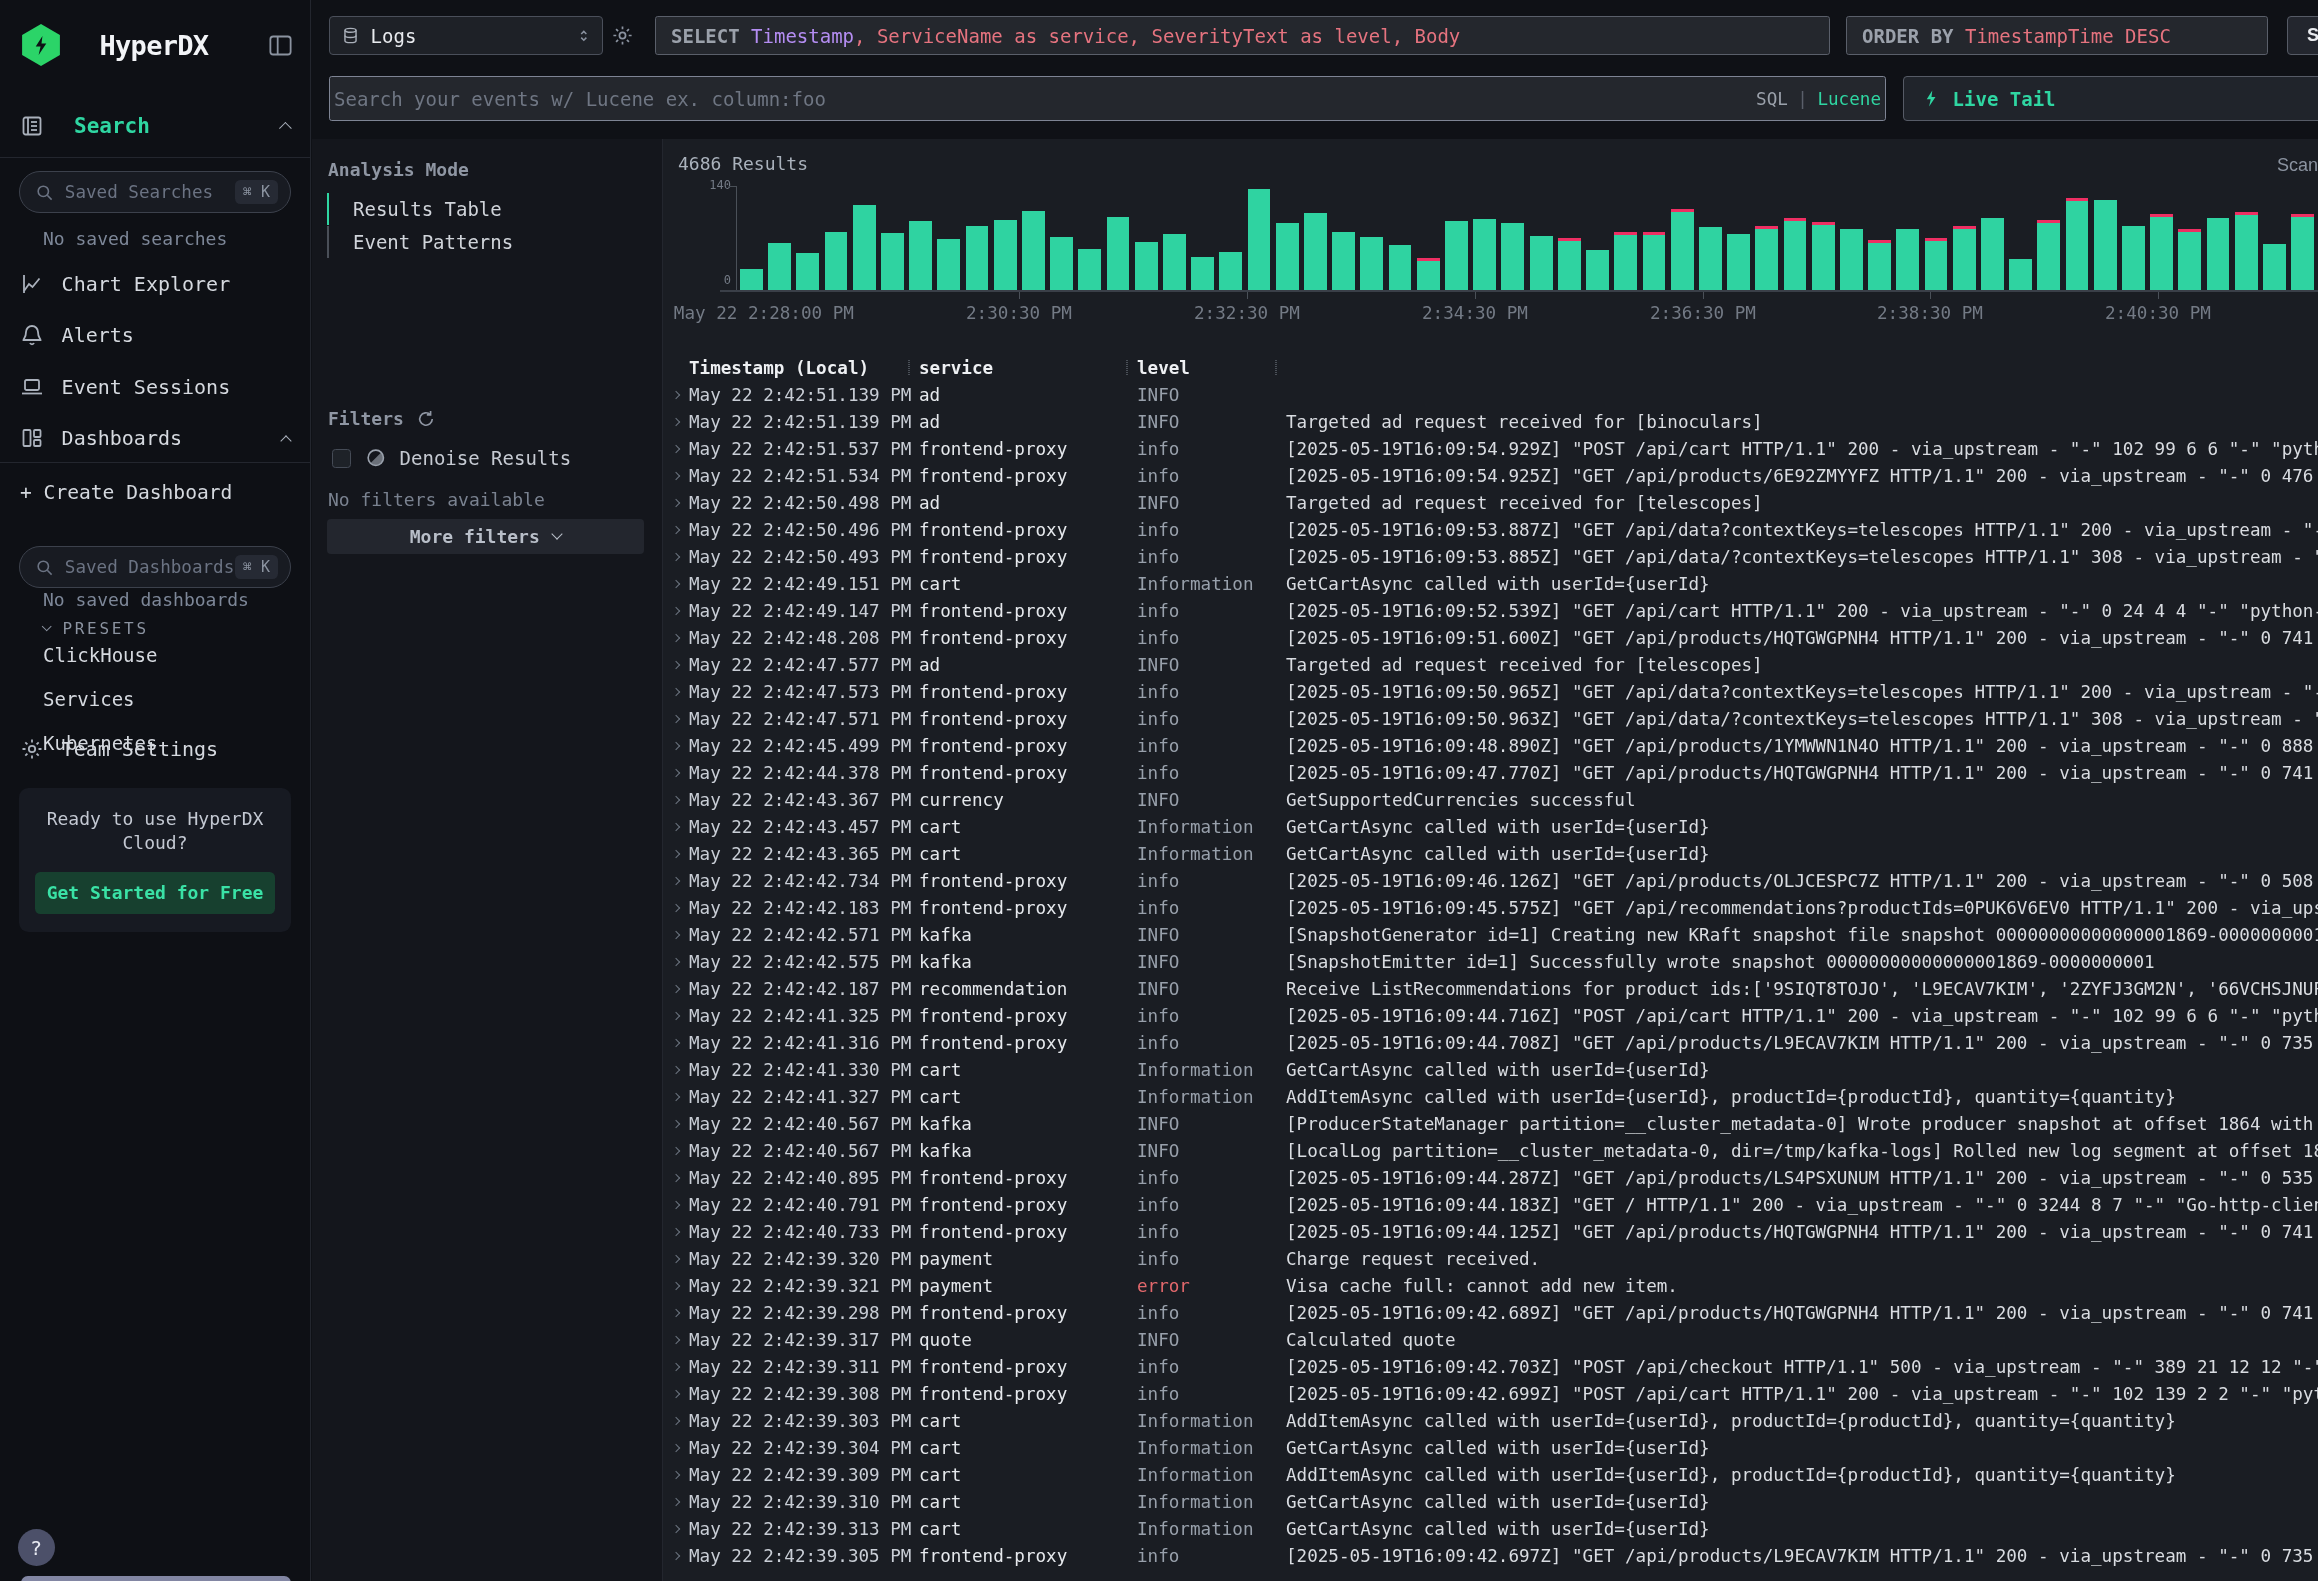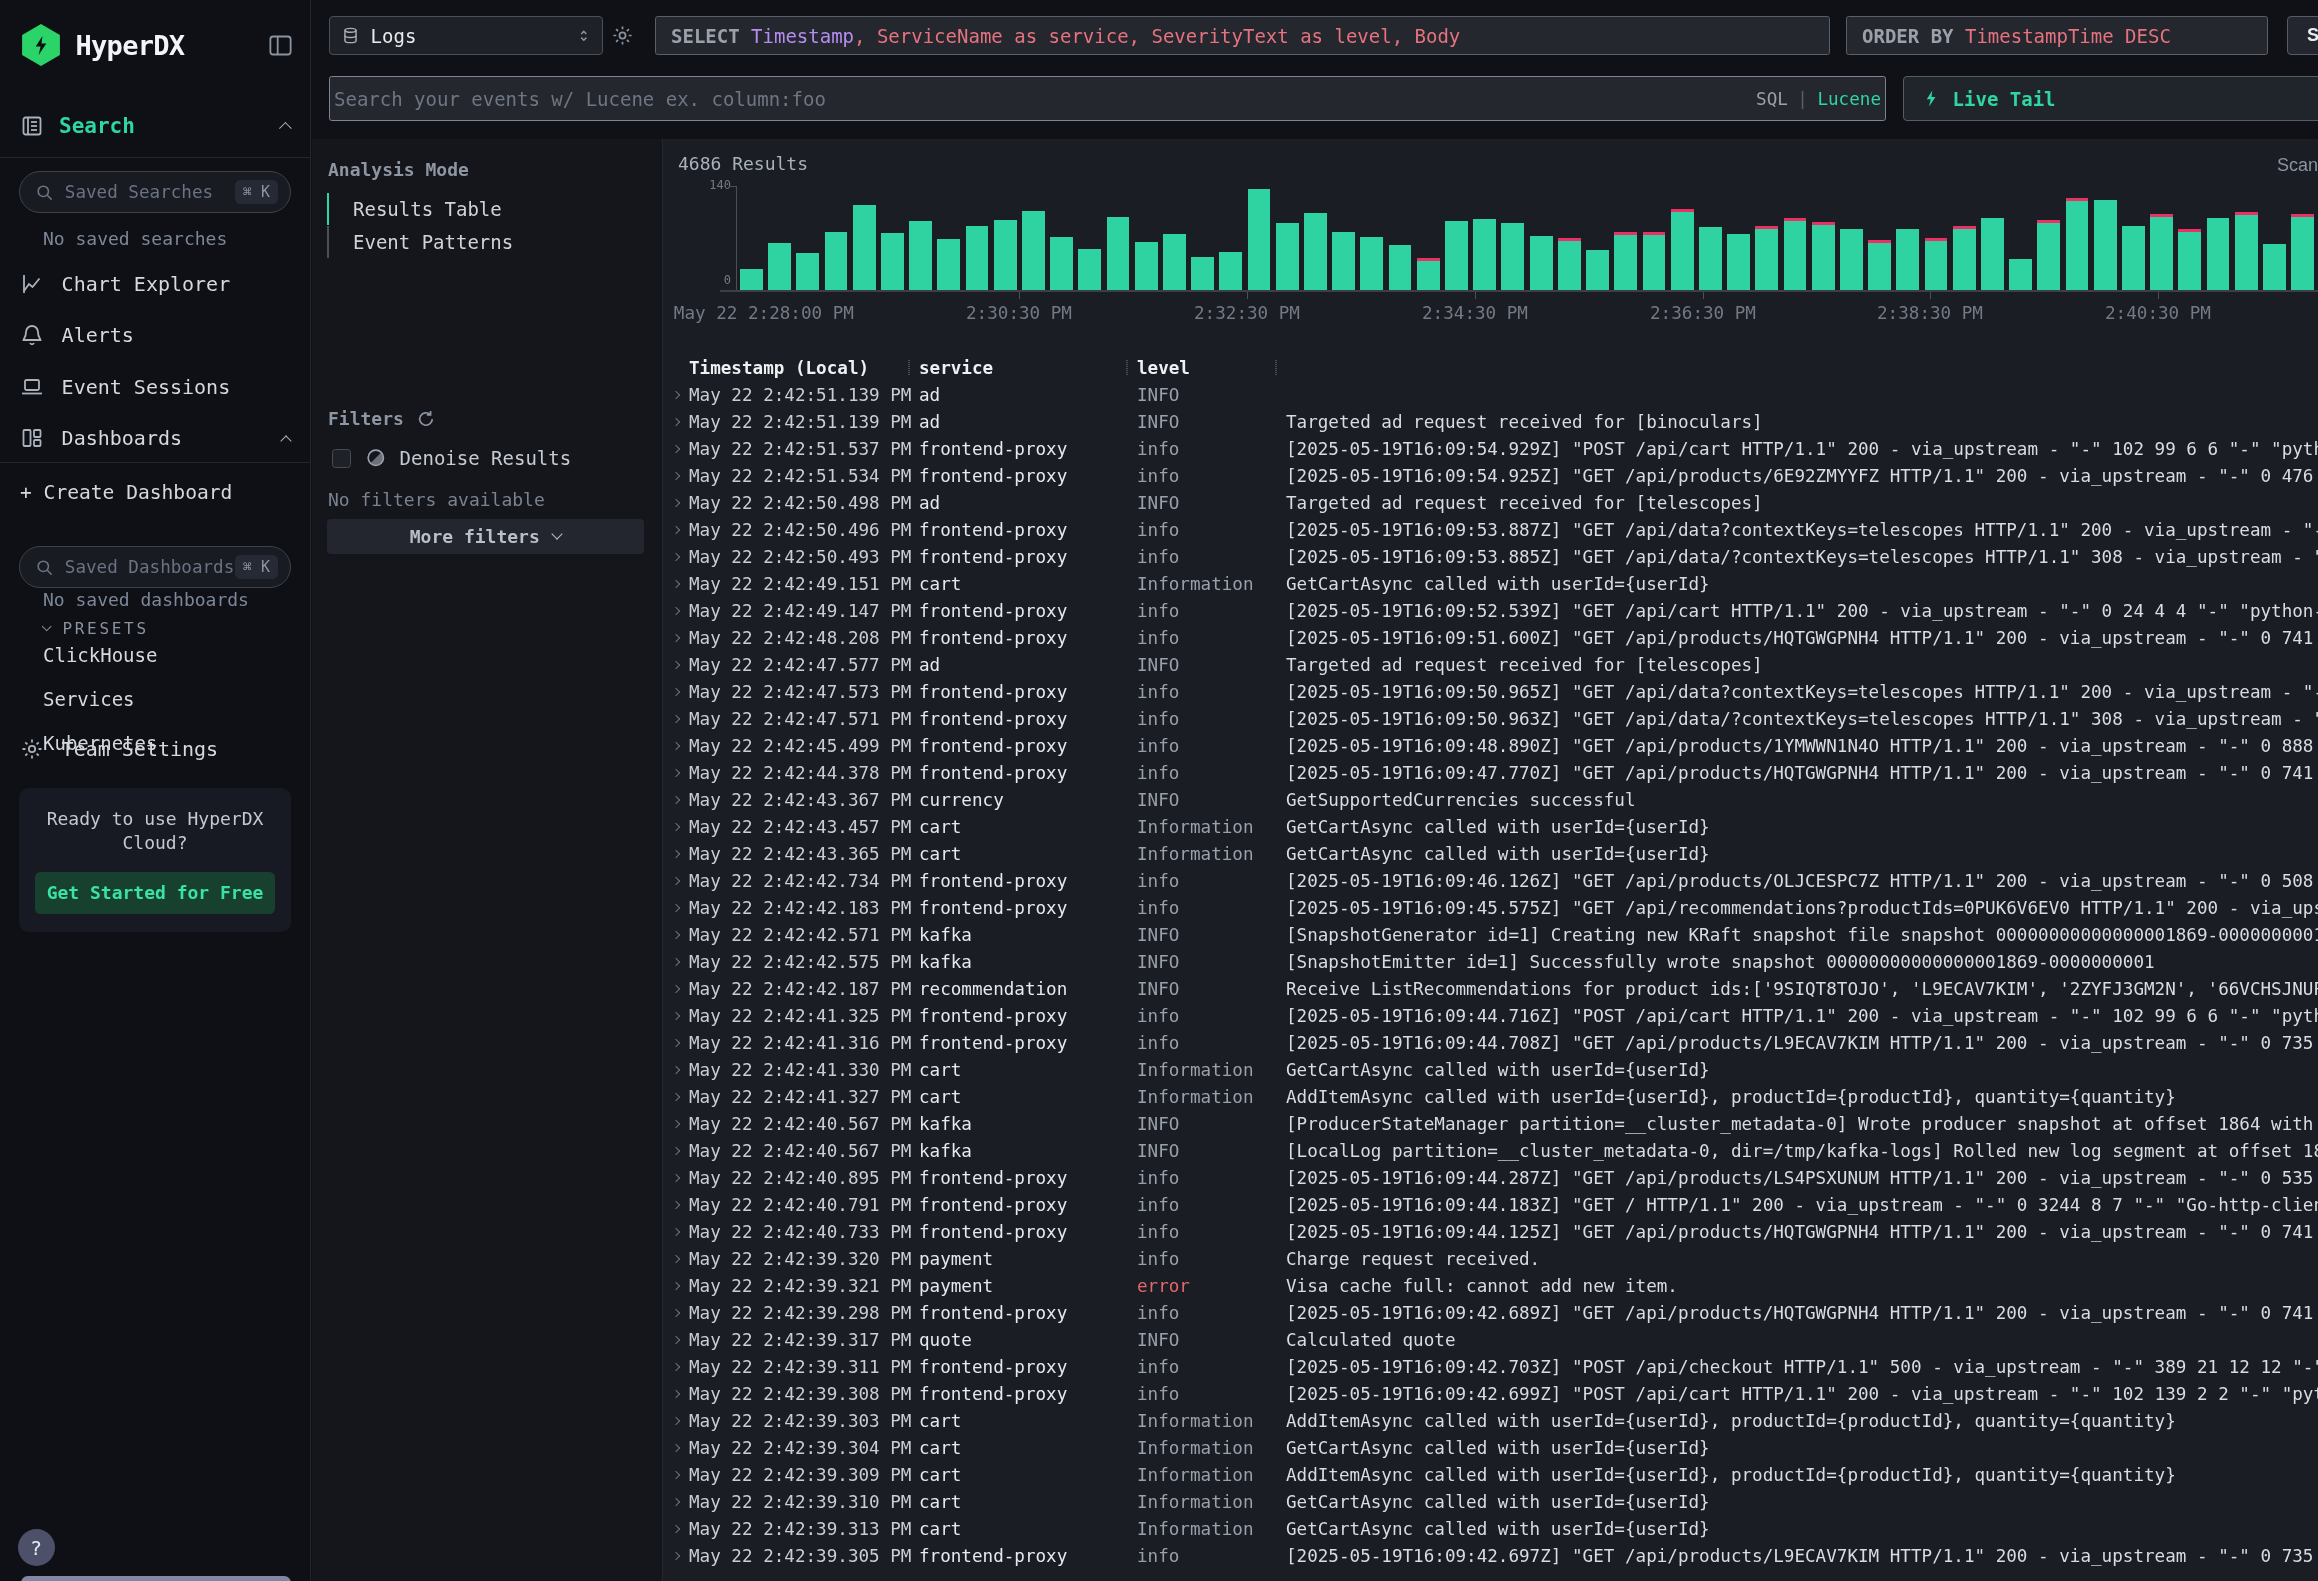--- a/index.html
+++ b/index.html
@@ -6,23 +6,23 @@
   html,body { width:2319px; height:1582px; overflow:hidden; background:#0f1116;
     font-family:"DejaVu Sans Mono","Liberation Mono",monospace; }
   .abs { position:absolute; }
 
   
   #sidebar { position:absolute; left:0; top:0; width:311px; height:1582px;
     background:#0e1015; border-right:0.7px solid #23262e; }
   .logo-row { position:absolute; left:20px; top:24px; right:16px; display:flex; align-items:center; gap:13.5px; }
   .logo-hex { width:42px; height:42px; background:#2bd468; display:flex; align-items:center; justify-content:center;
     clip-path:polygon(50% 0,95% 26%,95% 74%,50% 100%,5% 74%,5% 26%); border-radius:5.4px; }
-  .logo-title { font-size:27px; font-weight:bold; color:#f2f4f7; letter-spacing:-0.7px; }
+  .logo-title { font-size:27px; font-weight:bold; color:#f2f4f7; letter-spacing:-0.7px;margin-left:24px; }
   .collapse-btn { margin-left:auto; color:#8b93a0; cursor:pointer; }
-  .side-section-hdr { position:absolute; left:20px; right:20px; display:flex; align-items:center; gap:15px; }
+  .side-section-hdr { position:absolute; left:20px; right:20px; display:flex; align-items:center; gap:30px; }
   .side-section-hdr .lbl { font-size:21px; font-weight:bold; color:#2fd6a2; }
   .divider { position:absolute; left:0; right:0; height:0.7px; background:#23262e; }
   .pill-search { position:absolute; left:19px; right:19px; height:42px; background:#181b22;
     border:0.7px solid #3c414c; border-radius:21px; display:flex; align-items:center; padding:0 12px 0 15px; }
   .pill-search input { flex:1; background:transparent; border:none; outline:none; color:#c5cad3;
     font:17.6px "DejaVu Sans Mono","Liberation Mono",monospace; min-width:0; }
   .pill-search input::placeholder { color:#6b7383; }
   .kbd-chip { background:#262a34; color:#8b93a0; font-size:15px; padding:3.4px 8px; border-radius:5.4px; white-space:nowrap; }
   .muted-note { position:absolute; left:43px; color:#7d8798; font-size:18px; }
   .nav-item { position:absolute; left:20px; right:20px; height:38px; display:flex; align-items:center; gap:17.6px;

